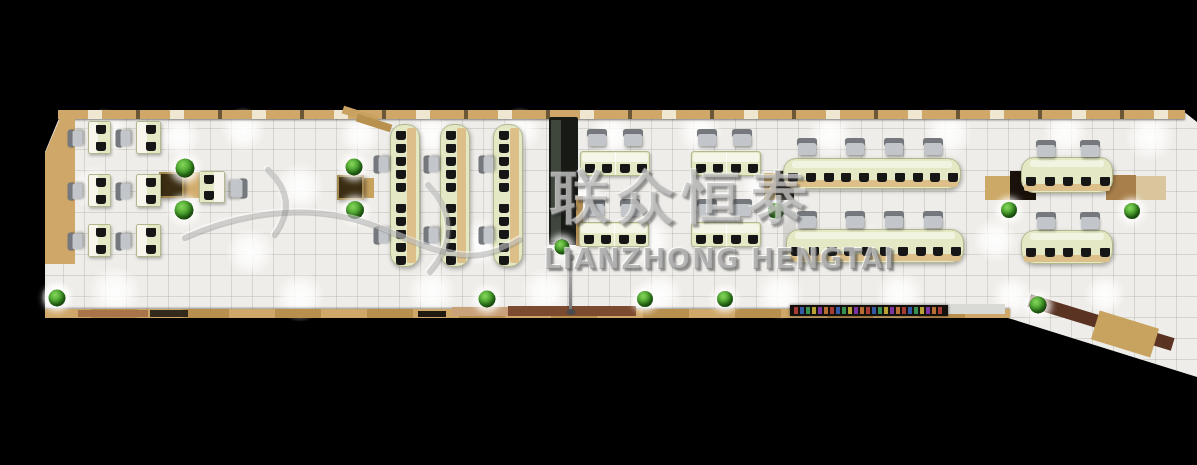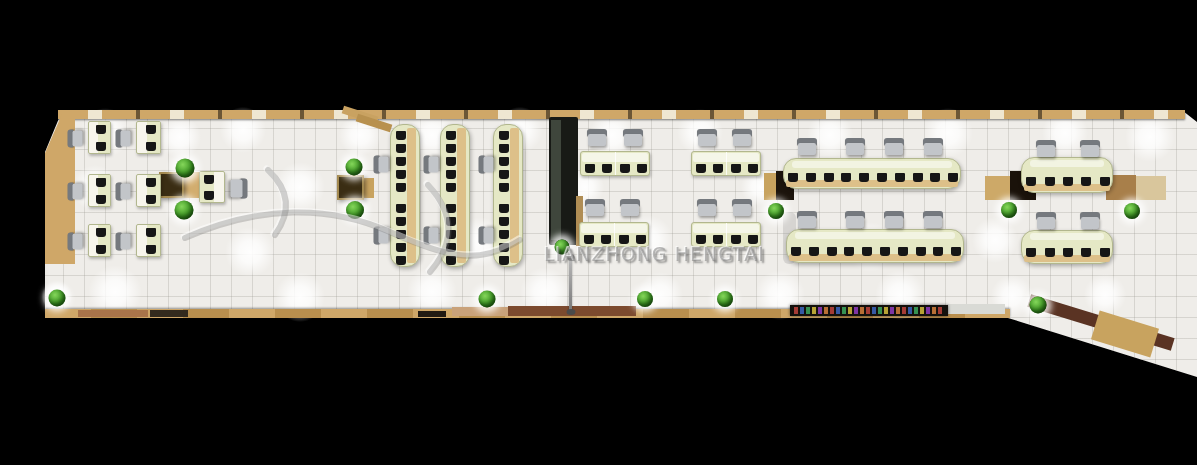--- a/index.html
+++ b/index.html
@@ -42,21 +42,21 @@
   .clip-diag{clip-path:polygon(0 26%,57% 0,100% 0,100% 100%,0 100%);}
   .woodgrain{background-image:repeating-linear-gradient(90deg, rgba(0,0,0,.08) 0 3px, transparent 3px 8px);}
   .tbl{box-shadow:inset 0 0 0 2px rgba(190,160,95,.8), 2px 2px 4px rgba(0,0,0,.4);}
   .pole{background:linear-gradient(180deg,#bbb,#777);box-shadow:0 0 2px rgba(0,0,0,.4);}
   .pole::before{content:"";position:absolute;left:50%;top:-2px;width:7px;height:7px;transform:translateX(-50%);background:#888;border-radius:50%;}
   .pole::after{content:"";position:absolute;left:50%;bottom:-3px;width:9px;height:6px;transform:translateX(-50%);background:#4a4a4a;border-radius:50%;}
   .colorband{background:#14110d;box-shadow:0 0 3px rgba(0,0,0,.6);}
   .colorband i{top:2px;width:4px;height:7px;opacity:.9;}
   #wm-cn{position:absolute;left:552px;top:168px;font-size:58px;font-weight:bold;letter-spacing:8px;line-height:1;
     color:rgba(120,120,120,.34);text-shadow:-1px -1px 1px rgba(255,255,255,.7), 2px 2px 2px rgba(40,40,40,.45);white-space:nowrap;}
-  #wm-en{position:absolute;left:544px;top:243px;font-size:19px;font-weight:normal;letter-spacing:1px;
+  #wm-en{position:absolute;left:544px;top:243px;font-size:28px;font-weight:bold;letter-spacing:1px;
     color:rgba(130,130,130,.55);text-shadow:-1px -1px 1px rgba(255,255,255,.8), 2px 2px 2px rgba(40,40,40,.5);white-space:nowrap;}
 </style>
 </head>
 <body>
 
 <div id="stage">
   <div id="floor"></div>
   <div id="scene">
       <div class="it glow" style="left: 105px; top: 133px; width: 52px; height: 52px;"></div>
       <div class="it glow" style="left: 180px; top: 137px; width: 44px; height: 44px;"></div>
@@ -448,14 +448,15 @@
       <path d="M185 238 C 260 205, 330 205, 390 232 S 480 265, 520 240"></path>
       <path d="M428 185 Q 468 228 430 272"></path>
       <path d="M268 170 Q 300 200 275 235"></path>
     </g>
     <g fill="none" stroke-linecap="round" stroke-width="6" stroke="rgba(110,110,110,0.3)">
       <path d="M185 238 C 260 205, 330 205, 390 232 S 480 265, 520 240"></path>
       <path d="M428 185 Q 468 228 430 272"></path>
       <path d="M268 170 Q 300 200 275 235"></path>
     </g>
   </svg>
+  <div id="wm-cn">联众恒泰</div>
   <div id="wm-en">LIANZHONG HENGTAI</div>
 </div>
 
 </body></html>

